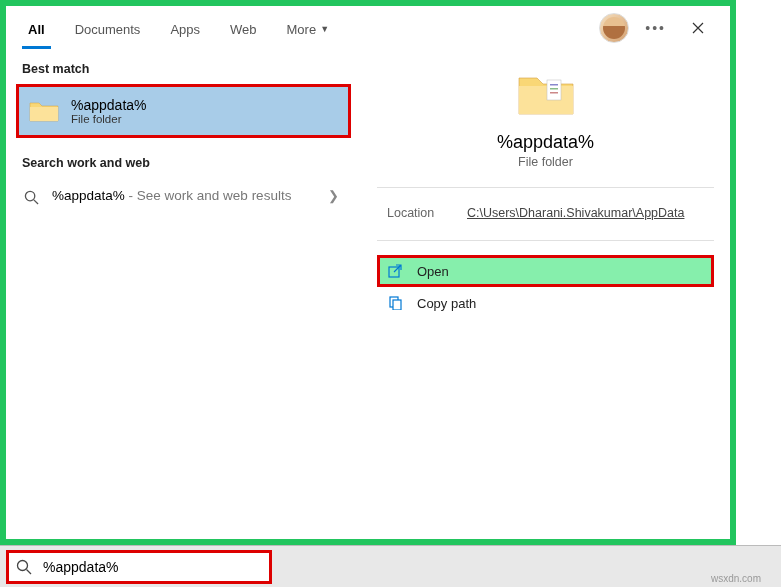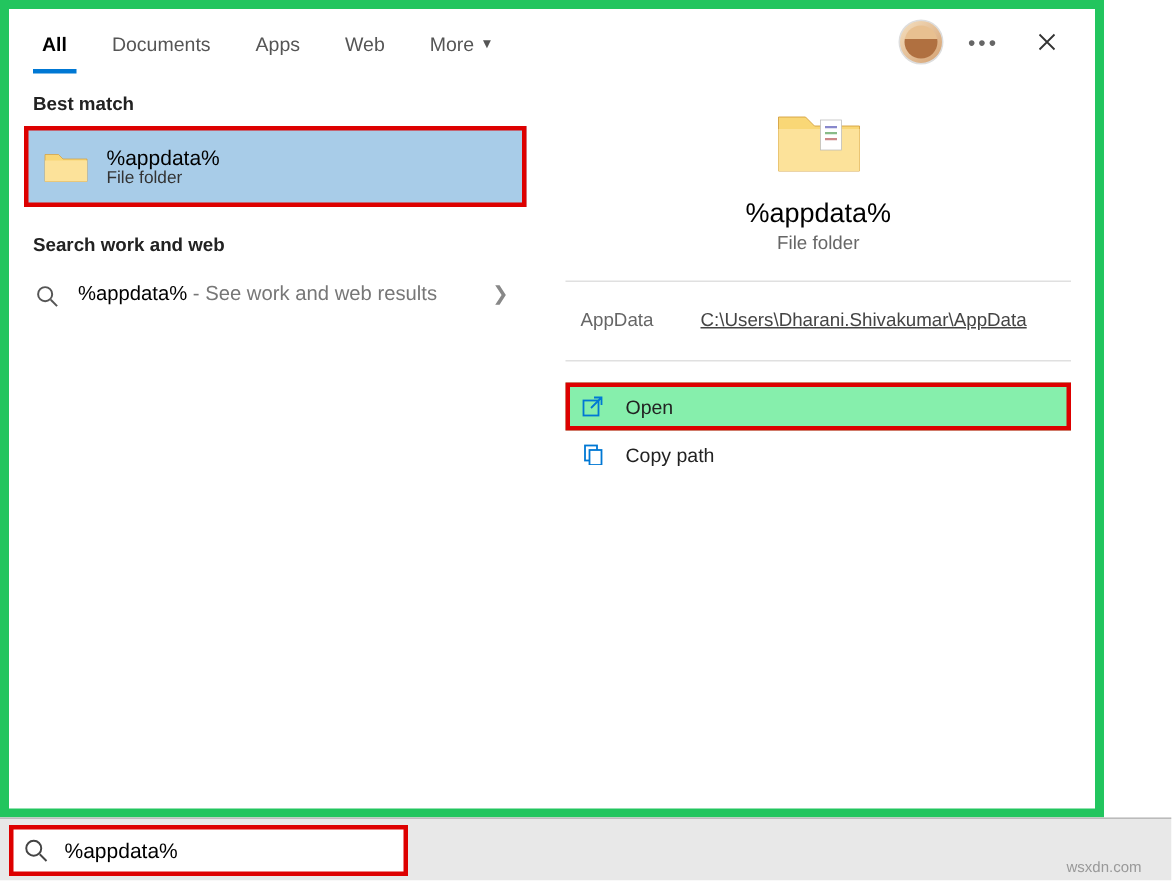--- a/index.html
+++ b/index.html
@@ -134,21 +134,21 @@
               <rect x="33" y="22" width="8" height="1.5" fill="#c88"></rect>
             </svg>
         </div>
         <div class="pv-title">%appdata%</div>
         <div class="pv-sub">File folder</div>
       </div>
 
       <div class="divider"></div>
 
       <div class="loc-row">
-        <div class="loc-label">AppData</div>
+        <div class="loc-label">Location</div>
         <div class="loc-val">C:\Users\Dharani.Shivakumar\AppData</div>
       </div>
 
       <div class="divider"></div>
 
       <div class="actions">
         <div class="act hl">
           <div class="act-icon">
             <svg width="14" height="14" viewBox="0 0 14 14">
                 <rect x="1" y="3" width="10" height="10" fill="none" stroke="#0078d4" stroke-width="1.2"></rect>

